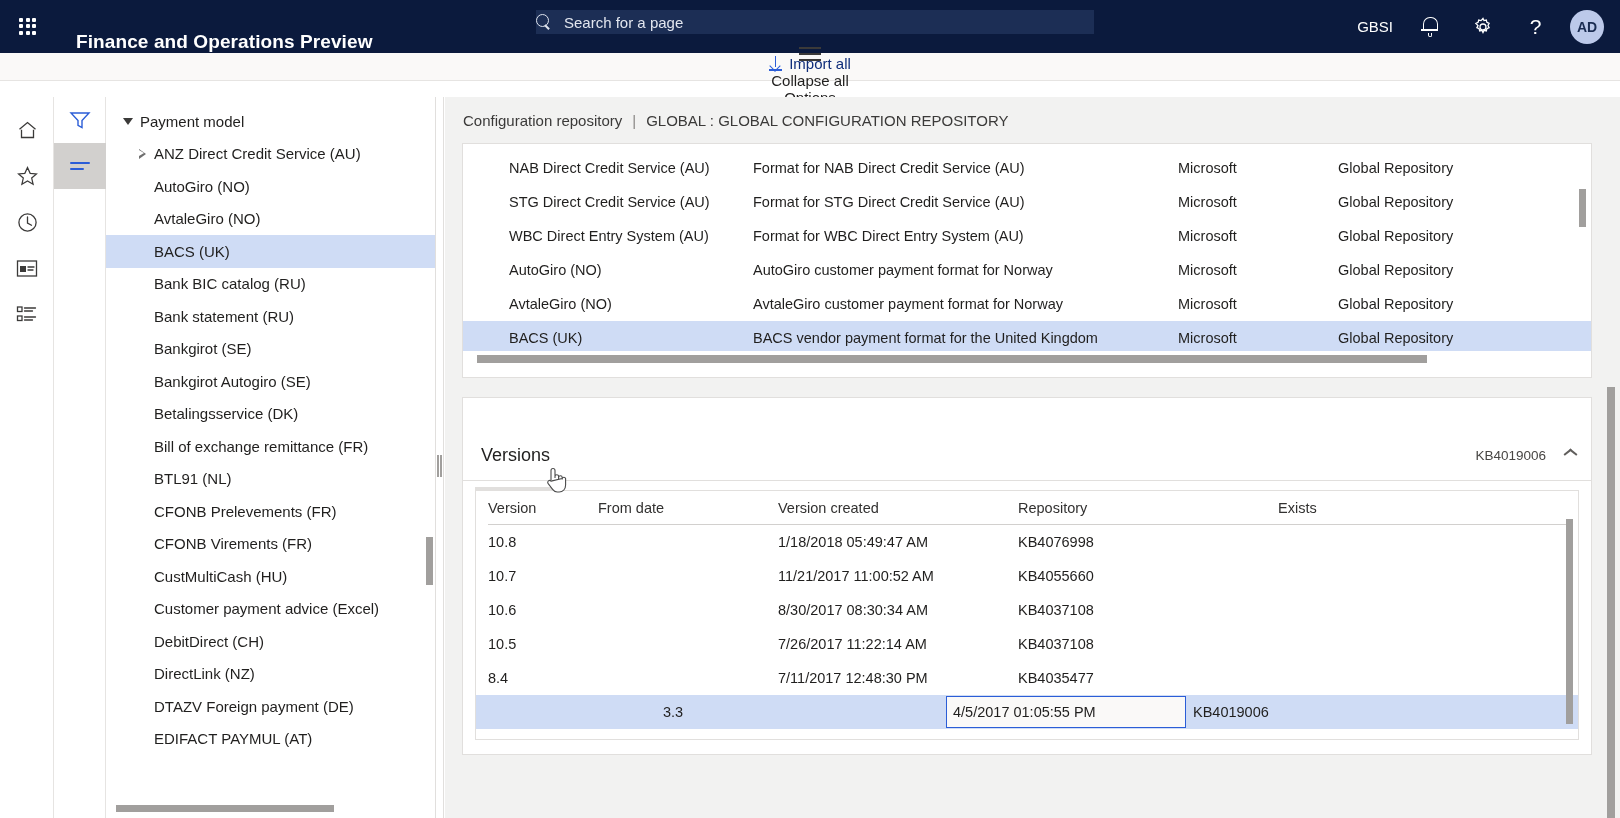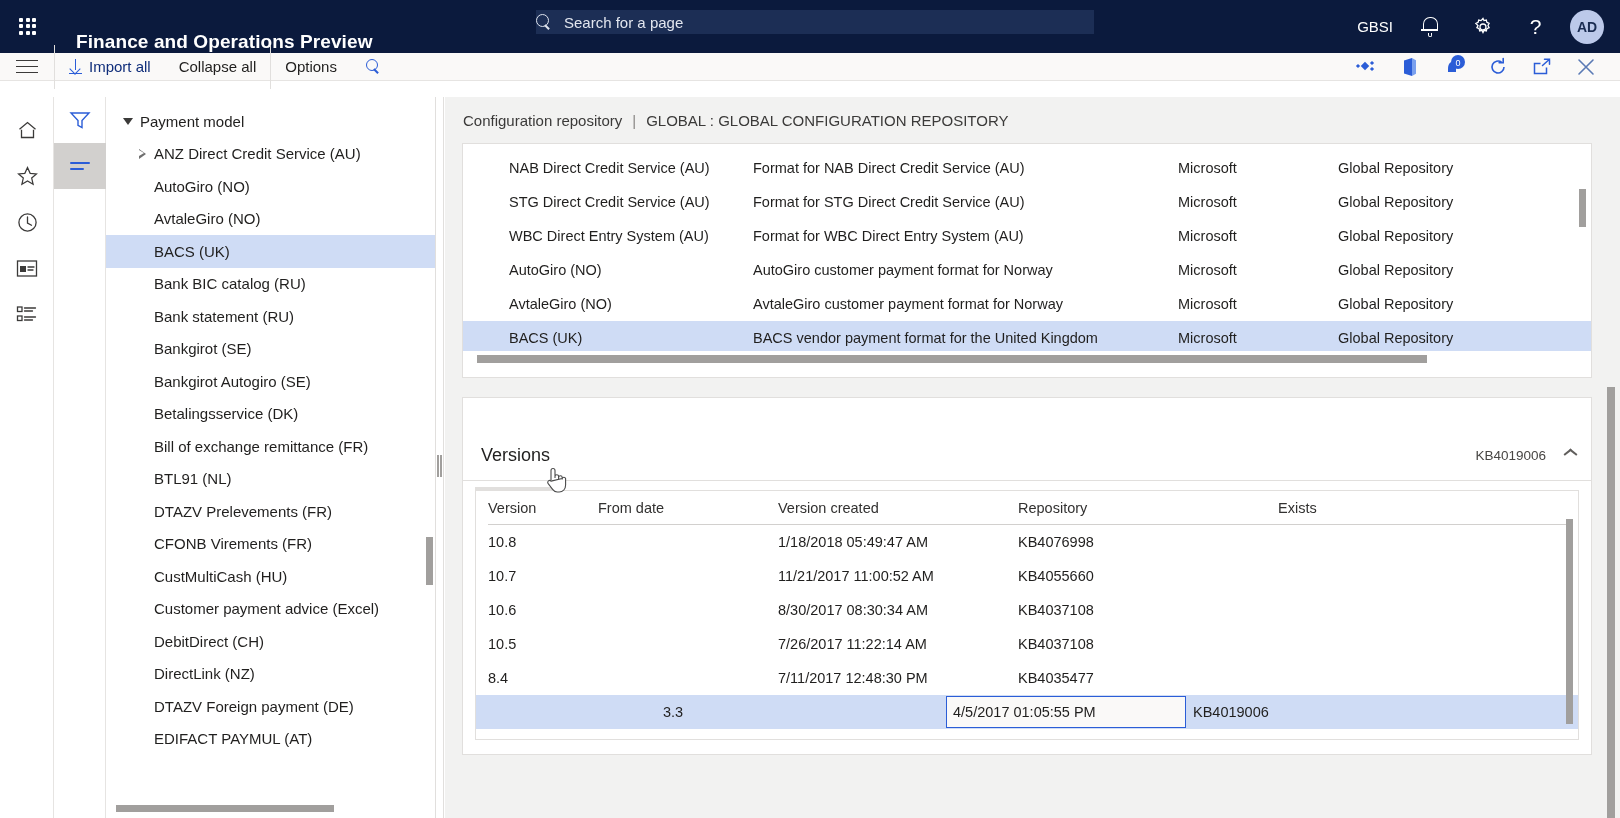--- a/index.html
+++ b/index.html
@@ -84,21 +84,21 @@
     display:flex; align-items:center; justify-content:center;
     font-size: 14px; font-weight: 600; margin-left: 8px;
   }
 
   
   .actionpane {
     position: absolute; top: 53px; left: 0;
     width: 1620px; height: 28px;
     background: #faf9f8;
     border-bottom: 1px solid #e6e4e2;
-    display: flex; align-items: center;
+    display: flex; align-items: center; flex-direction: column;
   }
   .hamburger {
     width: 54px; height: 44px; display:flex; align-items:center; justify-content:center;
     cursor: pointer;
   }
   .hamburger span { display:block; width: 22px; height: 1.6px; background:#3b3a39; box-shadow: 0 -6px 0 #3b3a39, 0 6px 0 #3b3a39; }
   .ap-divider { width:1px; height: 44px; background: #e1dfdd; }
   .ap-btn {
     height: 44px; display:flex; align-items:center; gap:7px;
     padding: 0 14px; font-size: 15px; color: #201f1e; cursor: pointer;
@@ -496,21 +496,21 @@
         <div class="tree-row">
           <span class="tw" style="margin-left: 14px;"></span>
           <span>Bill of exchange remittance (FR)</span>
         </div>
         <div class="tree-row">
           <span class="tw" style="margin-left: 14px;"></span>
           <span>BTL91 (NL)</span>
         </div>
         <div class="tree-row">
           <span class="tw" style="margin-left: 14px;"></span>
-          <span>DTAZV Prelevements (FR)</span>
+          <span>CFONB Prelevements (FR)</span>
         </div>
         <div class="tree-row">
           <span class="tw" style="margin-left: 14px;"></span>
           <span>CFONB Virements (FR)</span>
         </div>
         <div class="tree-row">
           <span class="tw" style="margin-left: 14px;"></span>
           <span>CustMultiCash (HU)</span>
         </div>
         <div class="tree-row">

